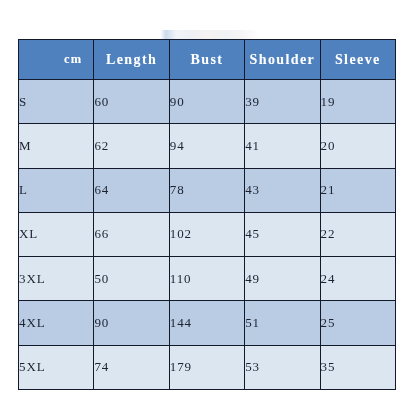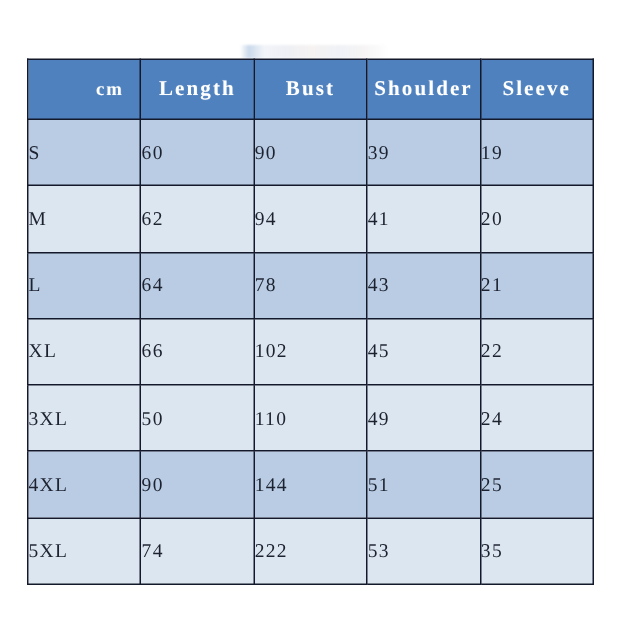--- a/index.html
+++ b/index.html
@@ -143,19 +143,19 @@
         <tr class="band-dark">
           <td>4XL</td>
           <td>90</td>
           <td>144</td>
           <td>51</td>
           <td>25</td>
         </tr>
         <tr class="band-light">
           <td>5XL</td>
           <td>74</td>
-          <td>222</td>
+          <td>179</td>
           <td>53</td>
           <td>35</td>
         </tr>
       </tbody>
   </table>
 </div>
 
 </body></html>

